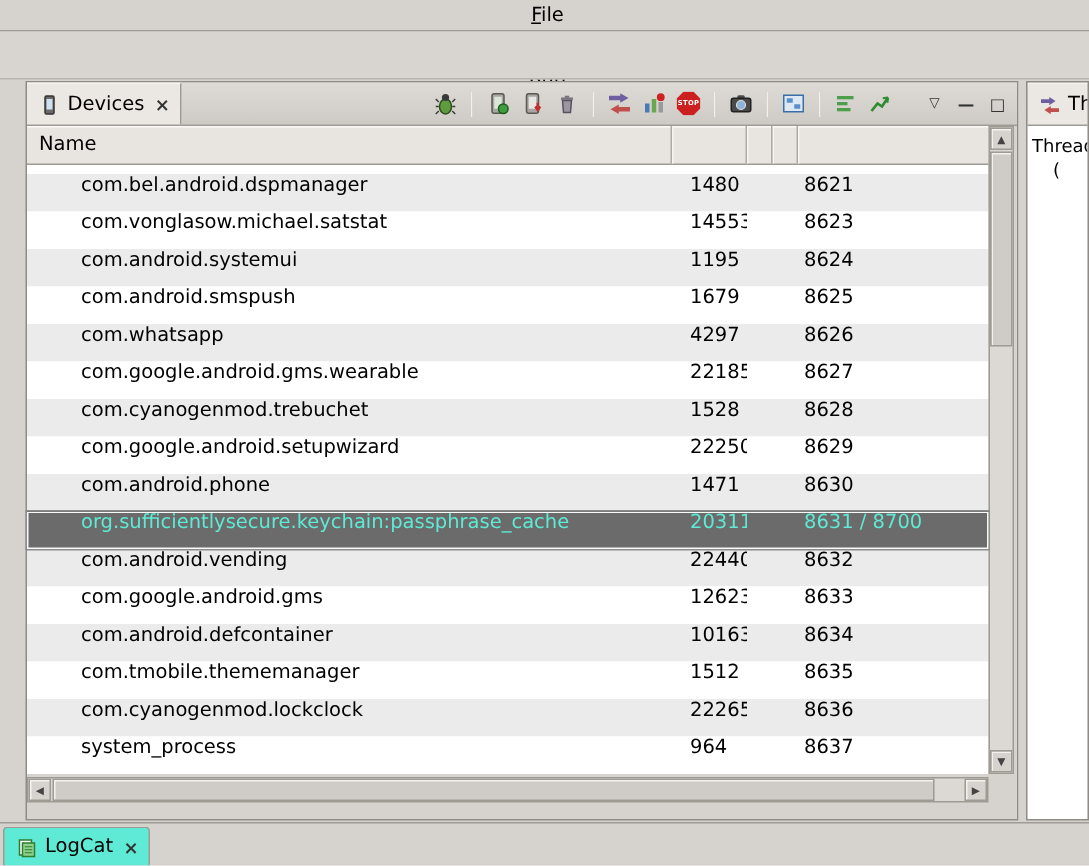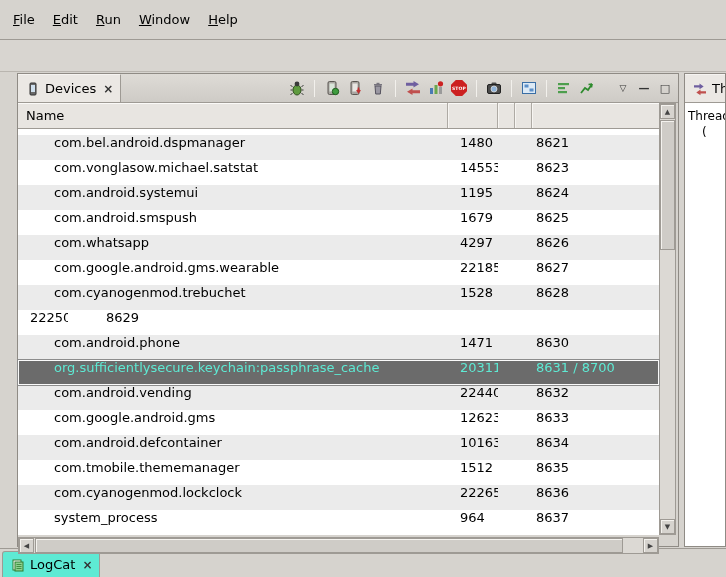--- a/index.html
+++ b/index.html
@@ -4,22 +4,22 @@
 <style>
   * { margin:0; padding:0; box-sizing:border-box; }
   html,body { width:726px; height:577px; overflow:hidden; }
   body {
     font-family:"DejaVu Sans","Liberation Sans",sans-serif;
     font-size:13px; color:#000; background:#d6d3ce;
   }
   .window { width:726px; height:577px; display:flex; flex-direction:column; }
 
   
-  .menubar { height:40px; display:flex; align-items:center; padding-left:4px;
-             background:#d6d3ce; border-bottom:1px solid #9e9a94; }
+  .menubar { height:21px; display:flex; align-items:center; padding-left:4px;
+             background:#d6d3ce; border-bottom:1px solid #9e9a94;flex-direction:column; }
   .menu-item { display:inline-block; padding:3px 9px; cursor:default; }
   .menu-item::first-letter { text-decoration:underline; }
 
   
   .main-toolbar { height:32px; background:#d8d5d0; border-bottom:1px solid #b9b5af; }
 
   
   .main { flex:1; display:flex; padding:1px 0 1px 1px; height:488px;margin-left:16px; }
 
   .devices-panel { width:662px; border:1px solid #8f8b85; background:#d6d3ce;
@@ -270,20 +270,21 @@
     <div class="cell port">8627</div>
   </div>
             <div class="row">
     <div class="cell name">com.cyanogenmod.trebuchet</div>
     <div class="cell pid">1528</div>
     <div class="cell n1"></div>
     <div class="cell n2"></div>
     <div class="cell port">8628</div>
   </div>
             <div class="row">
+    <div class="cell name">com.google.android.setupwizard</div>
     <div class="cell pid">22250</div>
     <div class="cell n1"></div>
     <div class="cell n2"></div>
     <div class="cell port">8629</div>
   </div>
             <div class="row">
     <div class="cell name">com.android.phone</div>
     <div class="cell pid">1471</div>
     <div class="cell n1"></div>
     <div class="cell n2"></div>

